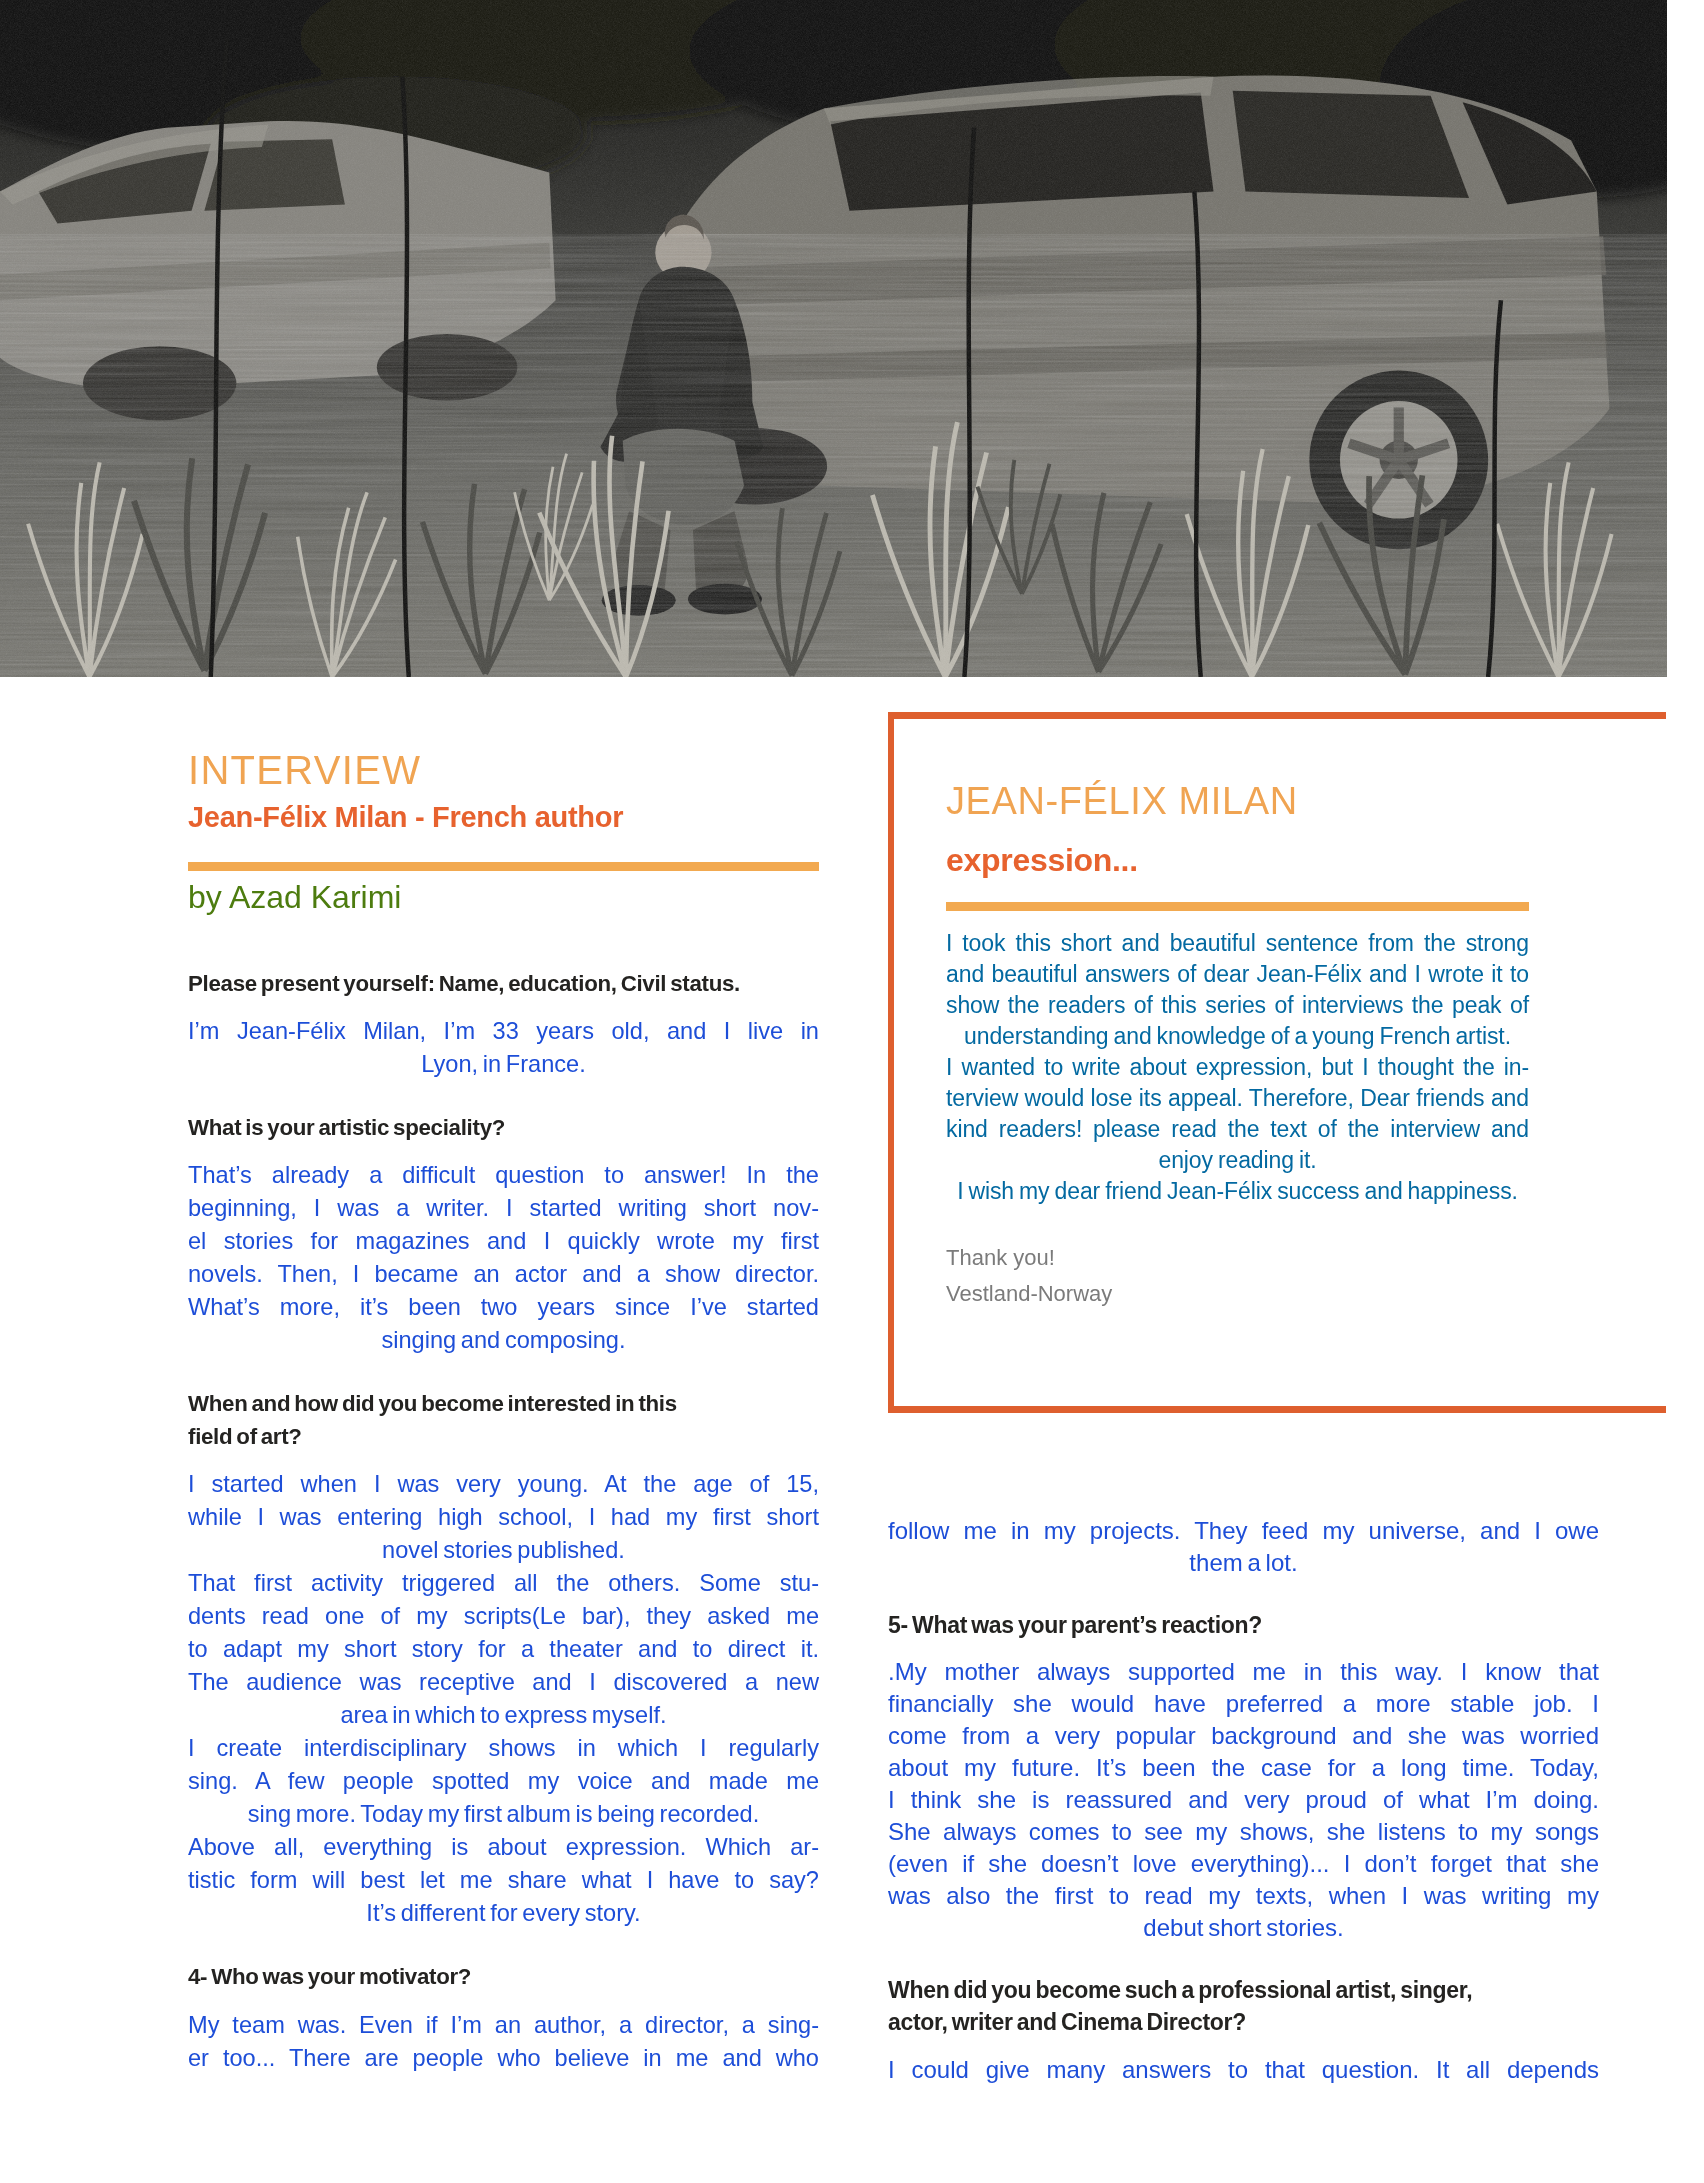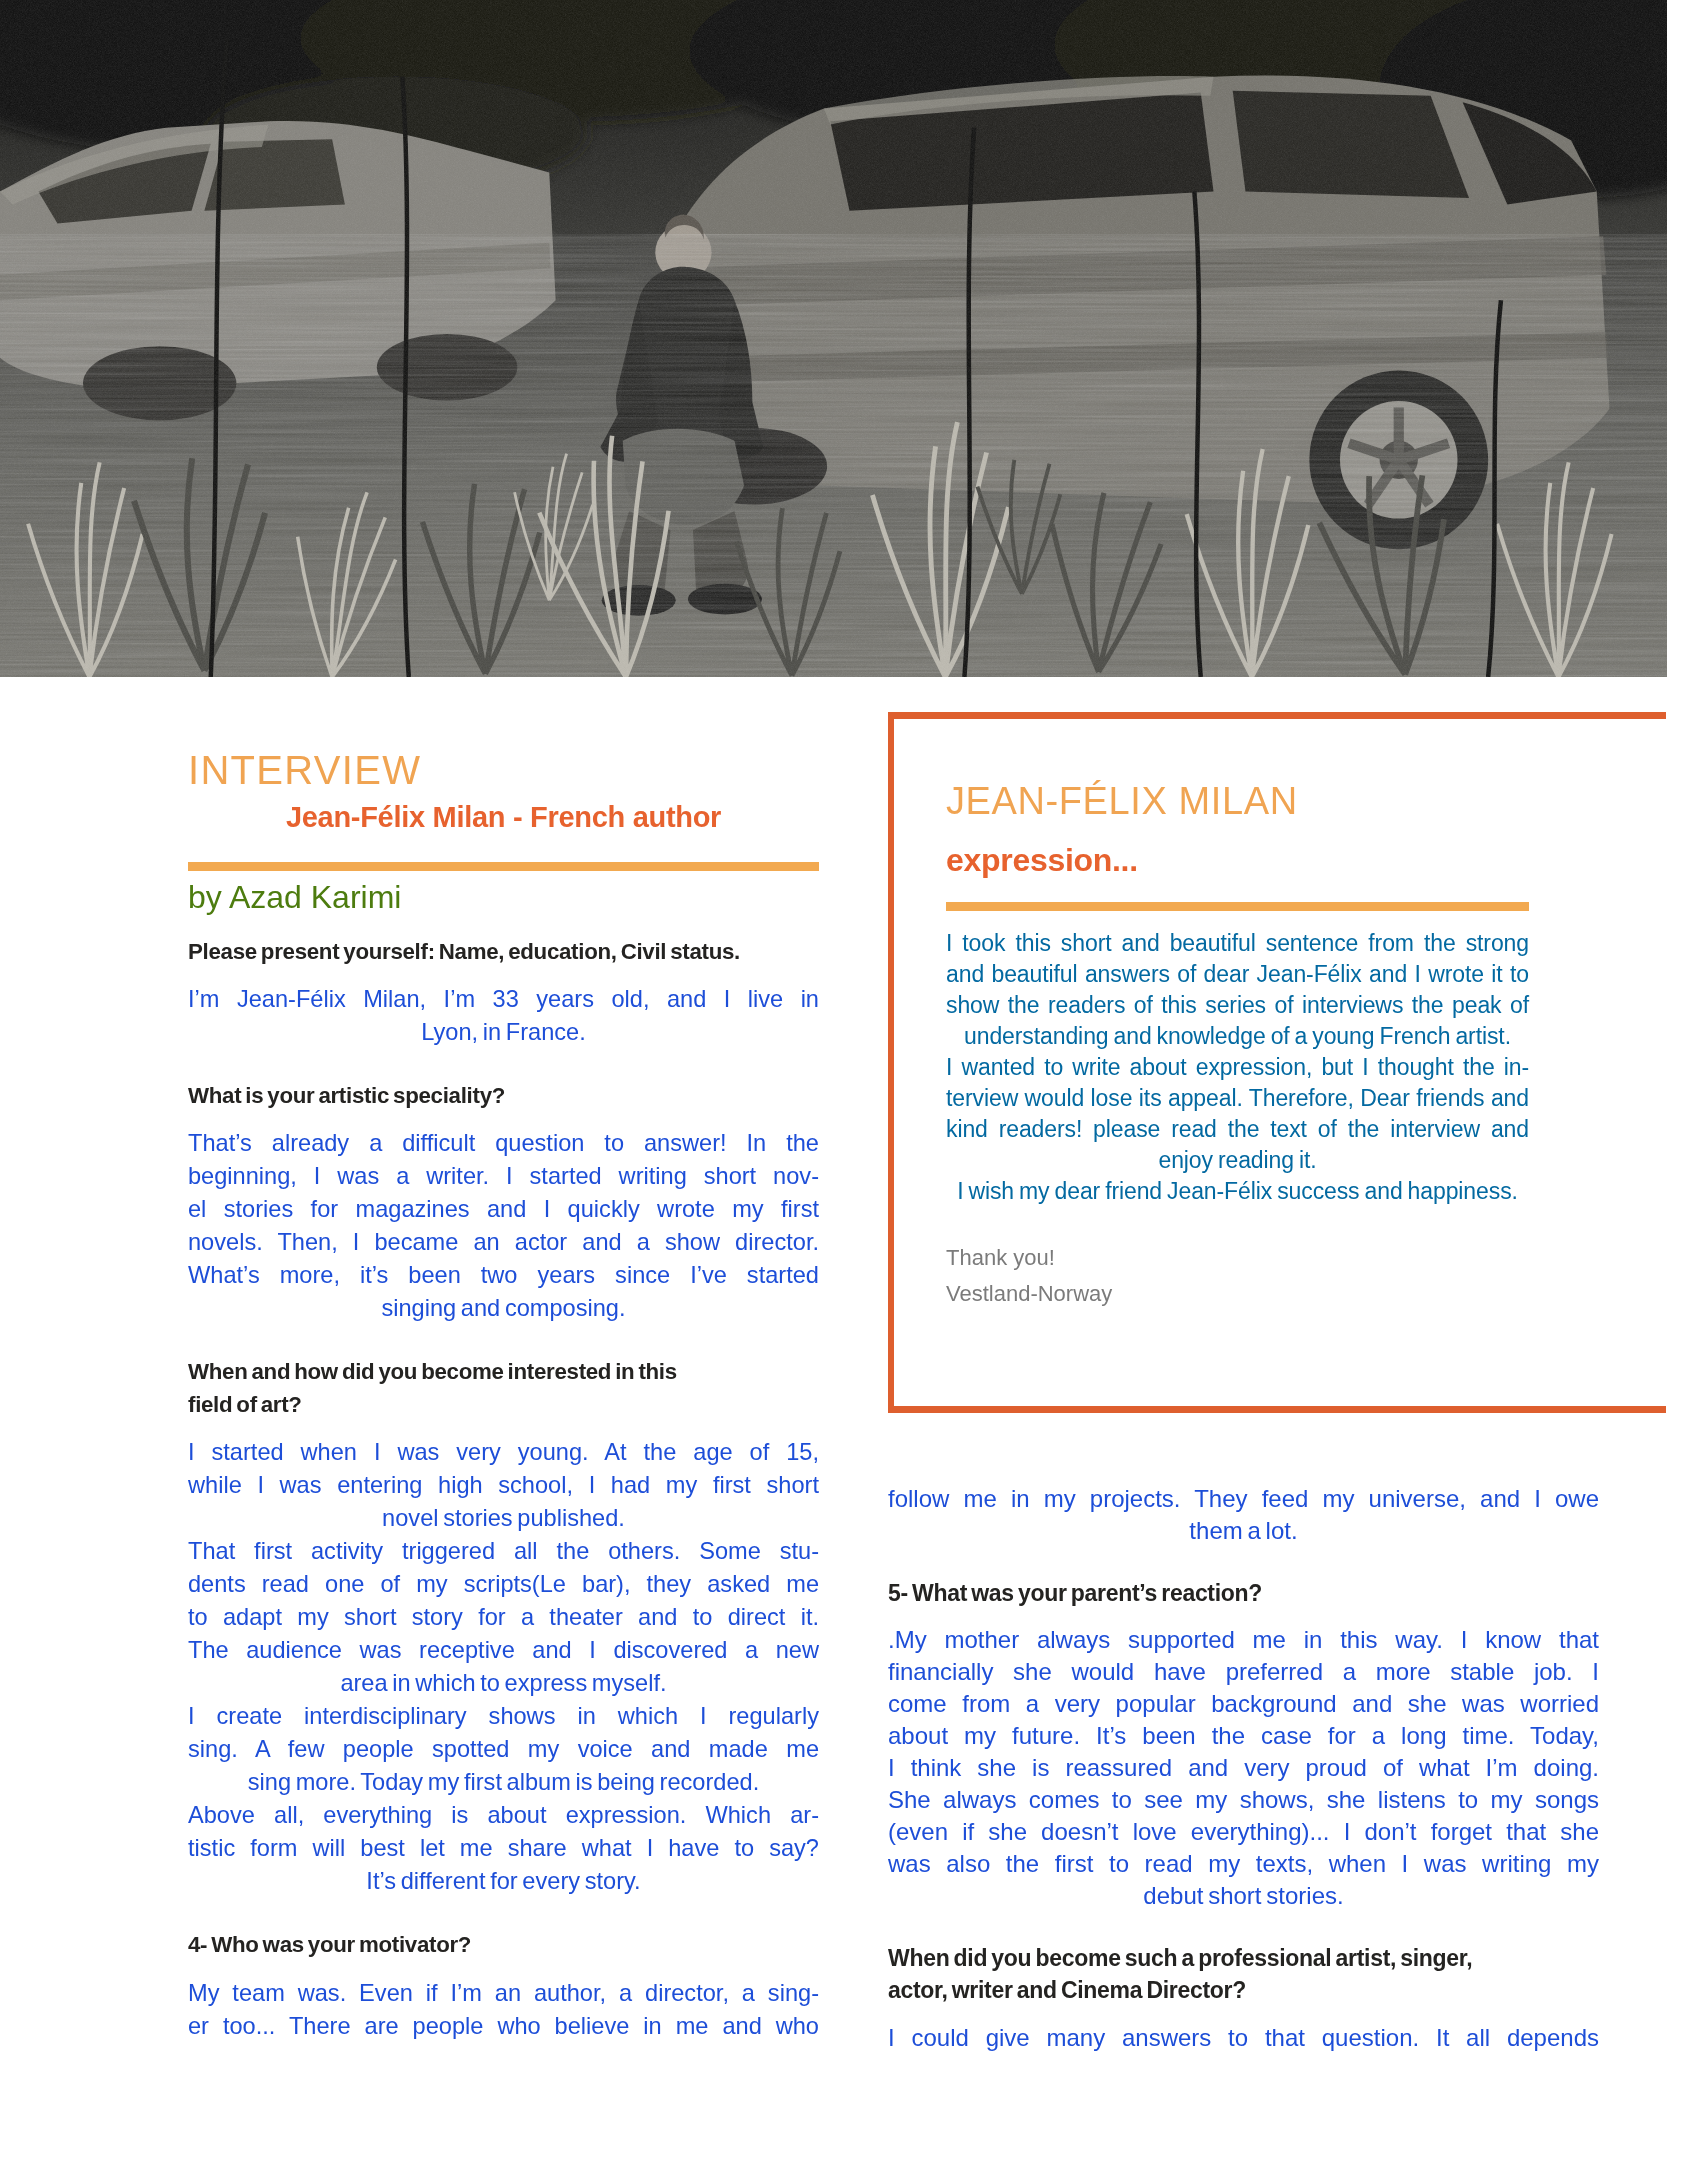--- a/index.html
+++ b/index.html
@@ -9,24 +9,24 @@
     background:#ffffff;
     font-family:"Liberation Sans", sans-serif;
     overflow:hidden;
   }
   
   .photo{position:absolute;left:0;top:0;width:1667px;height:677px;overflow:hidden;background:#2b2b29;}
   .photo svg{display:block;width:100%;height:100%;}
   
   .col-left{position:absolute;left:188px;top:750px;width:631px;}
   .kicker{font-size:40px;line-height:40px;letter-spacing:1.3px;color:#F0A452;font-weight:400;}
-  .title{font-size:29px;line-height:36px;margin-top:9px;font-weight:700;color:#E7622E;letter-spacing:-0.3px;text-align:center;}
+  .title{font-size:29px;line-height:36px;margin-top:9px;font-weight:700;color:#E7622E;letter-spacing:-0.3px;}
   .rule{height:9px;background:#F2A950;margin-top:27px;width:100%;}
   .byline{font-size:32px;line-height:28px;margin-top:11.5px;color:#4d7c0f;}
-  .flow{margin-top:24px;}
+  .flow{margin-top:56px;}
   
   .blk{color:#1d4ed8;}
   .blk-p{margin:0;}
   .blk-h{margin:30px 0 15.3px 0;font-weight:700;color:#242321;}
   .flow > .blk:first-child{margin-top:0;}
   .col-left .blk{line-height:33px;}
   .col-left .blk-p{font-size:23.6px;word-spacing:-1.9px;}
   .col-left .blk-h{font-size:22.3px;letter-spacing:-0.3px;word-spacing:-1.9px;}
   .col-right{position:absolute;left:888px;top:1459px;width:711px;}
   .col-right .blk{line-height:32px;}

